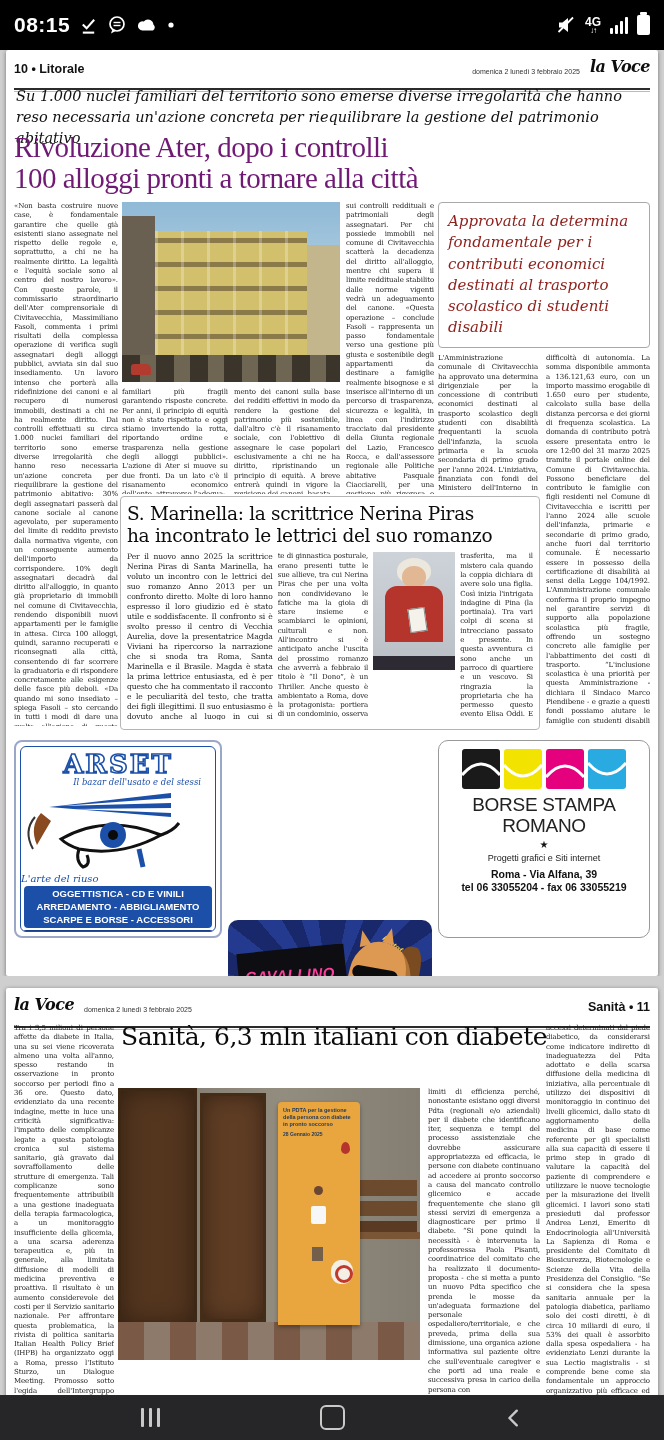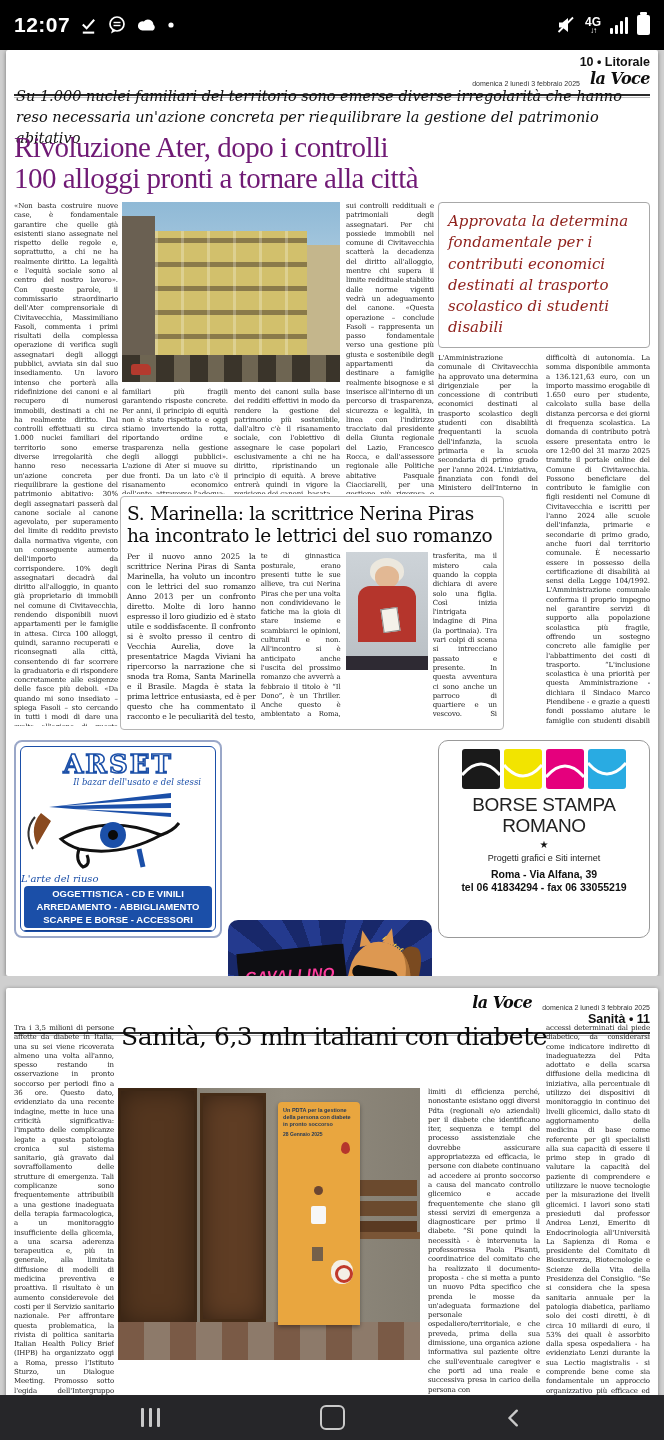--- a/index.html
+++ b/index.html
@@ -19,21 +19,21 @@
   
   #navbar{position:absolute;left:0;bottom:0;width:664px;height:45px;background:#262629;z-index:40;display:flex;align-items:center;justify-content:space-between;padding:0 120px;box-sizing:border-box;}
   .nav-btn{display:flex;align-items:center;justify-content:center;width:60px;height:40px;}
   .recents{display:flex;gap:5px;}
   .recents i{width:3px;height:19px;background:#c9c9c9;border-radius:1px;}
   .home{width:21px;height:21px;border:2.6px solid #c9c9c9;border-radius:6px;}
   
   .page{position:absolute;left:6px;width:652px;background:#fff;border-radius:2px;box-shadow:0 1px 4px rgba(0,0,0,.45);}
   #page10{top:50px;height:926px;}
   #page11{top:988px;height:452px;}
-  .ph-row{position:absolute;left:8px;right:8px;top:5px;height:21px;border-bottom:2px solid #2b2b2b;display:flex;align-items:flex-end;justify-content:space-between;padding-bottom:18px;flex-direction:column;}
+  .ph-row{position:absolute;left:8px;right:8px;top:5px;height:21px;border-bottom:2px solid #2b2b2b;display:flex;align-items:flex-end;justify-content:space-between;padding-bottom:12px;}
   .ph-row:after{content:"";position:absolute;left:0;right:0;bottom:-4px;border-bottom:1px solid #bbb;}
   .ph-label{font-size:12.5px;font-weight:800;color:#111;}
   .ph-right{display:flex;align-items:flex-end;gap:10px;}
   .ph-date{font-size:7px;color:#333;padding-bottom:1px;}
   .masthead{font-family:"DejaVu Serif",serif;font-style:italic;font-weight:800;font-size:16px;color:#0d0d0d;letter-spacing:-.5px;}
   
   .news{font-family:"DejaVu Serif",serif;font-size:7px;line-height:9.3px;color:#1c1c1c;text-align:justify;overflow:hidden;letter-spacing:-.1px;}
   .pre{white-space:pre-line;}
   .standfirst{font-family:"DejaVu Serif",serif;font-style:italic;font-size:14.5px;line-height:1.45;color:#111;}
   .headline1{font-family:Liberation Serif, serif;font-size:29px;line-height:1.08;color:#701a75;font-weight:500;letter-spacing:-.5px;}
@@ -115,21 +115,21 @@
   .cs-serv{font-size:9px;color:#222;margin-top:3px;}
   .cs-addr{font-size:10.5px;font-weight:800;color:#111;margin-top:5px;}
   .cs-tel{font-size:10.5px;font-weight:800;color:#111;margin-top:1px;}
   .gap{position:absolute;top:976px;left:0;width:664px;height:12px;background:#cfcfcf;}
 </style>
 </head>
 <body>
 
 <div id="statusbar">
   <div class="sb-left">
-    <span class="sb-time">12:07</span>
+    <span class="sb-time">08:15</span>
     <svg width="19" height="19" viewBox="0 0 20 20">
         <polyline points="4,9 8,13 16,4" fill="none" stroke="#fff" stroke-width="2.2"></polyline>
         <line x1="4" y1="17.5" x2="16" y2="17.5" stroke="#fff" stroke-width="2.2"></line>
       </svg>
     <svg width="20" height="20" viewBox="0 0 20 20">
         <circle cx="10" cy="9" r="7" fill="none" stroke="#fff" stroke-width="1.7"></circle>
         <line x1="6.5" y1="7.5" x2="13.5" y2="7.5" stroke="#fff" stroke-width="1.4"></line>
         <line x1="6.5" y1="10.5" x2="13.5" y2="10.5" stroke="#fff" stroke-width="1.4"></line>
         <path d="M5.5 14 L4 18.5 L9.5 15.5 Z" fill="#fff"></path>
       </svg>
@@ -186,21 +186,21 @@
   <div class="abs news" style="left:116px;top:338px;width:106px;height:106px;">familiari più fragili garantendo risposte concrete. Per anni, il principio di equità non è stato rispettato e oggi stiamo invertendo la rotta, riportando ordine e trasparenza nella gestione degli alloggi pubblici». L'azione di Ater si muove su due fronti. Da un lato c'è il risanamento economico dell'ente, attraverso l'adegua-</div>
   <div class="abs news" style="left:228px;top:338px;width:106px;height:106px;">mento dei canoni sulla base dei redditi effettivi in modo da rendere la gestione del patrimonio più sostenibile, dall'altro c'è il risanamento sociale, con l'obiettivo di assegnare le case popolari esclusivamente a chi ne ha diritto, ripristinando un principio di equità. A breve entrerà quindi in vigore la revisione dei canoni, basata</div>
   <div class="abs news" style="left:340px;top:152px;width:88px;height:292px;">sui controlli reddituali e patrimoniali degli assegnatari. Per chi possiede immobili nel comune di Civitavecchia scatterà la decadenza del diritto all'alloggio, mentre chi supera il limite reddituale stabilito dalle norme vigenti vedrà un adeguamento del canone. «Questa operazione – conclude Fasoli – rappresenta un passo fondamentale verso una gestione più giusta e sostenibile degli appartamenti da destinare a famiglie realmente bisognose e si inserisce all'interno di un percorso di trasparenza, sicurezza e legalità, in linea con l'indirizzo tracciato dal presidente della Giunta regionale del Lazio, Francesco Rocca, e dall'assessore regionale alle Politiche abitative Pasquale Ciacciarelli, per una gestione più rigorosa e sostenibile degli alloggi Ater».</div>
 
   <div class="abs callout" style="left:432px;top:152px;width:212px;height:146px;">
     <div class="callout-t">Approvata la determina fondamentale per i contributi economici destinati al trasporto scolastico di studenti disabili</div>
   </div>
   <div class="abs news" style="left:432px;top:304px;width:100px;height:138px;">L'Amministrazione comunale di Civitavecchia ha approvato una determina dirigenziale per la concessione di contributi economici destinati al trasporto scolastico degli studenti con disabilità frequentanti la scuola dell'infanzia, la scuola primaria e la scuola secondaria di primo grado per l'anno 2024. L'iniziativa, finanziata con fondi del Ministero dell'Interno in collaborazione con il Ministero dell'Economia e delle Finanze e con il Ministero dell'Istruzione, mira a sostenere le famiglie nel garantire il diritto allo studio ai propri figli con</div>
   <div class="abs news" style="left:540px;top:304px;width:104px;height:372px;">difficoltà di autonomia. La somma disponibile ammonta a 136.121,63 euro, con un importo massimo erogabile di 1.650 euro per studente, calcolato sulla base della distanza percorsa e dei giorni di frequenza scolastica. La domanda di contributo potrà essere presentata entro le ore 12:00 del 31 marzo 2025 tramite il portale online del Comune di Civitavecchia. Possono beneficiare del contributo le famiglie con figli residenti nel Comune di Civitavecchia e iscritti per l'anno 2024 alle scuole dell'infanzia, primarie e secondarie di primo grado, anche fuori dal territorio comunale. È necessario essere in possesso della certificazione di disabilità ai sensi della Legge 104/1992. L'Amministrazione comunale conferma il proprio impegno nel garantire servizi di supporto alla popolazione scolastica più fragile, offrendo un sostegno concreto alle famiglie per l'abbattimento dei costi di trasporto. “L'inclusione scolastica è una priorità per questa Amministrazione - dichiara il Sindaco Marco Piendibene - e grazie a questi fondi possiamo aiutare le famiglie con studenti disabili a sostenere una spesa importante, garantendo loro un accesso equo all'istruzione. Desidero ringraziare gli uffici comunali per il lavoro svolto nell'elaborazione della determina e nell'organizzazione della procedura che permetterà di erogare questi contributi”.</div>
 
-  <div class="abs smbox" style="left:114px;top:446px;width:384px;height:234px;">
+  <div class="abs smbox" style="left:114px;top:446px;width:420px;height:234px;">
     <div class="sm-h pre">S. Marinella: la scrittrice Nerina Piras
 ha incontrato le lettrici del suo romanzo</div>
     <div style="display:flex;gap:5px;margin-top:5px;">
       <div class="news" style="width:148px;height:168px;font-size:7.6px;line-height:10px;">Per il nuovo anno 2025 la scrittrice Nerina Piras di Santa Marinella, ha voluto un incontro con le lettrici del suo romanzo Anno 2013 per un confronto diretto. Molte di loro hanno espresso il loro giudizio ed è stato utile e soddisfacente. Il confronto si è svolto presso il centro di Vecchia Aurelia, dove la presentatrice Magda Viviani ha ripercorso la narrazione che si snoda tra Roma, Santa Marinella e il Brasile. Magda è stata la prima lettrice entusiasta, ed è per questo che ha commentato il racconto e le peculiarità del testo, che tratta dei figli illegittimi. Il suo entusiasmo è dovuto anche al luogo in cui si svolgono i fatti del romanzo, Brasile, essendo lei Brasiliana. Magda è insegnan-</div>
       <div class="news" style="width:92px;height:168px;">te di ginnastica posturale, erano presenti tutte le sue allieve, tra cui Nerina Piras che per una volta non condividevano le fatiche ma la gioia di stare insieme e scambiarci le opinioni, culturali e non. All'incontro si è anticipato anche l'uscita del prossimo romanzo che avverrà a febbraio il titolo è “Il Dono”, è un Thriller. Anche questo è ambientato a Roma, dove la protagonista: portiera di un condominio, osserva con curiosità la nuova famiglia con due bambine che si è</div>
       <div class="photo" style="width:82px;height:118px;flex:none;">
         <div class="wp-bg"></div>
         <div class="wp-hair"></div>
         <div class="wp-face"></div>
         <div class="wp-body"></div>
@@ -288,21 +288,21 @@
       <svg width="38" height="40" viewBox="0 0 38 40">
           <rect width="38" height="40" rx="3" fill="#29abe2"></rect>
           <path d="M0 14 Q19 36 38 14" fill="none" stroke="#fff" stroke-width="3"></path>
         </svg>
     </div>
     <div class="cs-title pre">BORSE STAMPA
 ROMANO</div>
     <div class="cs-star">★</div>
     <div class="cs-serv">Progetti grafici e Siti internet</div>
     <div class="cs-addr">Roma - Via Alfana, 39</div>
-    <div class="cs-tel">tel 06 41834294 - fax 06 33055219</div>
+    <div class="cs-tel">tel 06 33055204 - fax 06 33055219</div>
   </div>
 </div>
 
 <div class="gap"></div>
 
 <div class="page" id="page11">
   <div class="ph-row">
     <span class="ph-right" style="align-items:flex-end;">
       <span class="masthead">la Voce</span>
       <span class="ph-date">domenica 2 lunedì 3 febbraio 2025</span>

